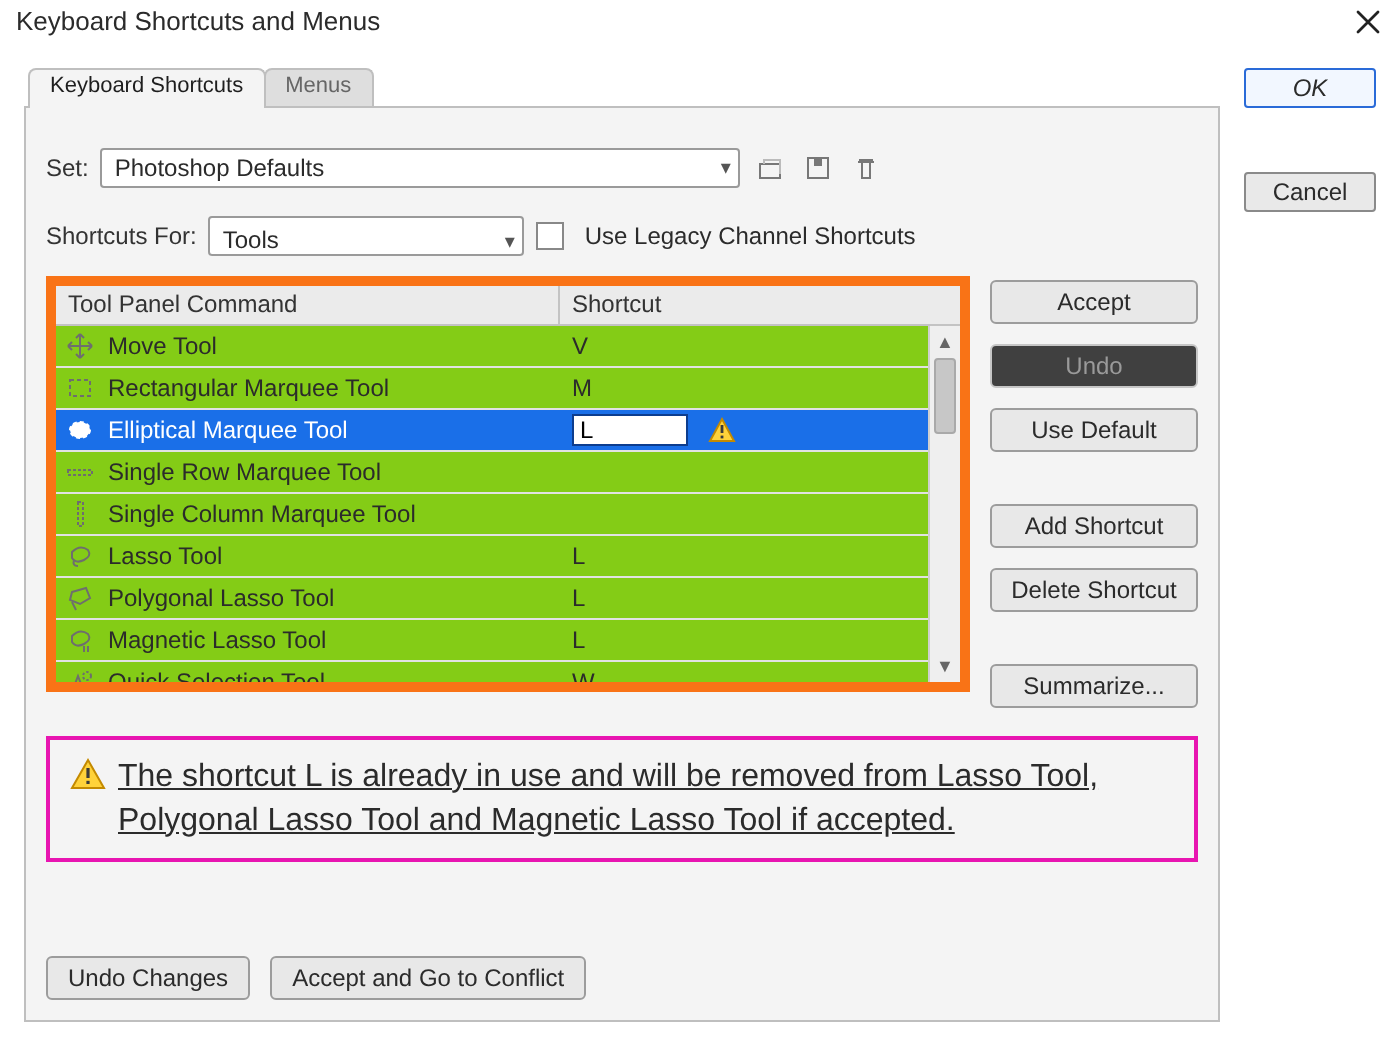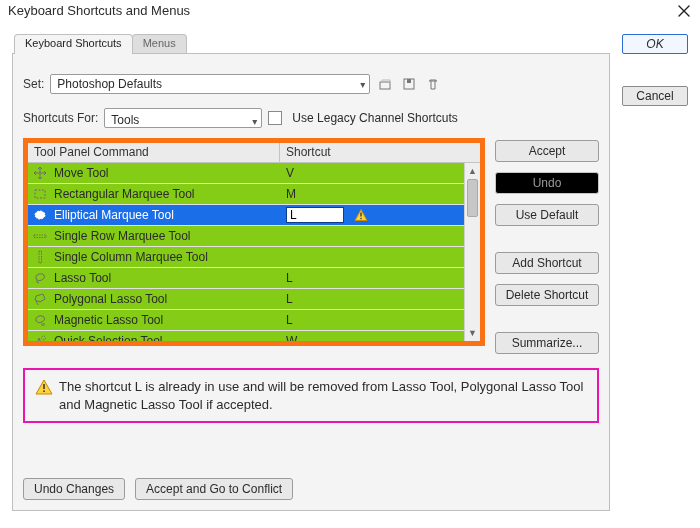--- a/index.html
+++ b/index.html
@@ -204,32 +204,32 @@
   }
   .gbtn {
     height:22px;
     border:1px solid #9c9c9c;
     background:#e8e8e8;
     border-radius:3px;
     font-size:12px;
     display:flex; align-items:center; justify-content:center;
     cursor:pointer;
   }
-  .gbtn.disabled { color:#9a9a9a; border-color:#c6c6c6; background:#000000; cursor:default; }
+  .gbtn.disabled { color:#9a9a9a; border-color:#c6c6c6; background:#404040; cursor:default; }
   
   .warning {
     margin-top:14px;
     border:2px solid #e815b1;
     padding:8px 10px;
     display:flex;
     gap:10px;
     align-items:flex-start;
     min-height:44px;
   }
-  .warning .msg { font-size:13px; line-height:1.35; }
+  .warning .msg { font-size:16px; line-height:1.35;text-decoration:underline; }
   
   .bottom-btns {
     position:absolute;
     left:10px; bottom:10px;
     display:flex; gap:10px;
   }
   .bottom-btns .gbtn { padding:0 10px; height:22px; }
 </style>
 </head>
 <body>

